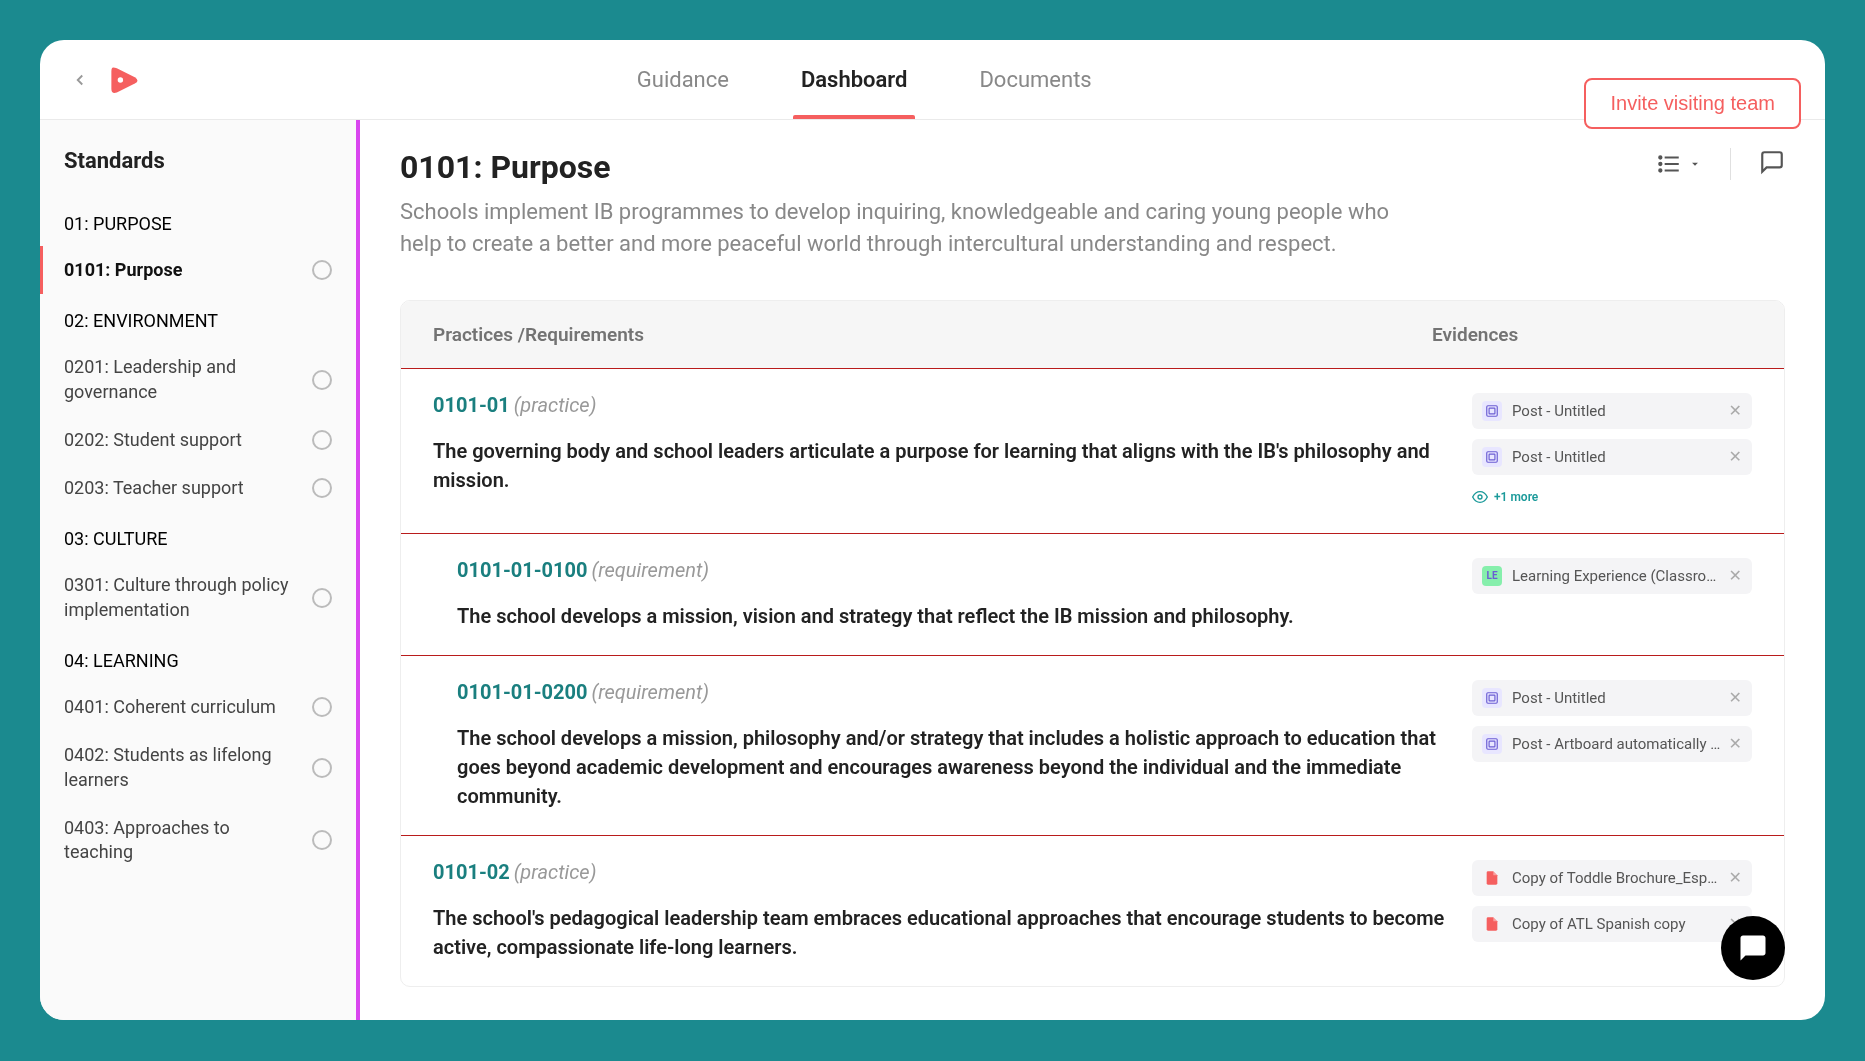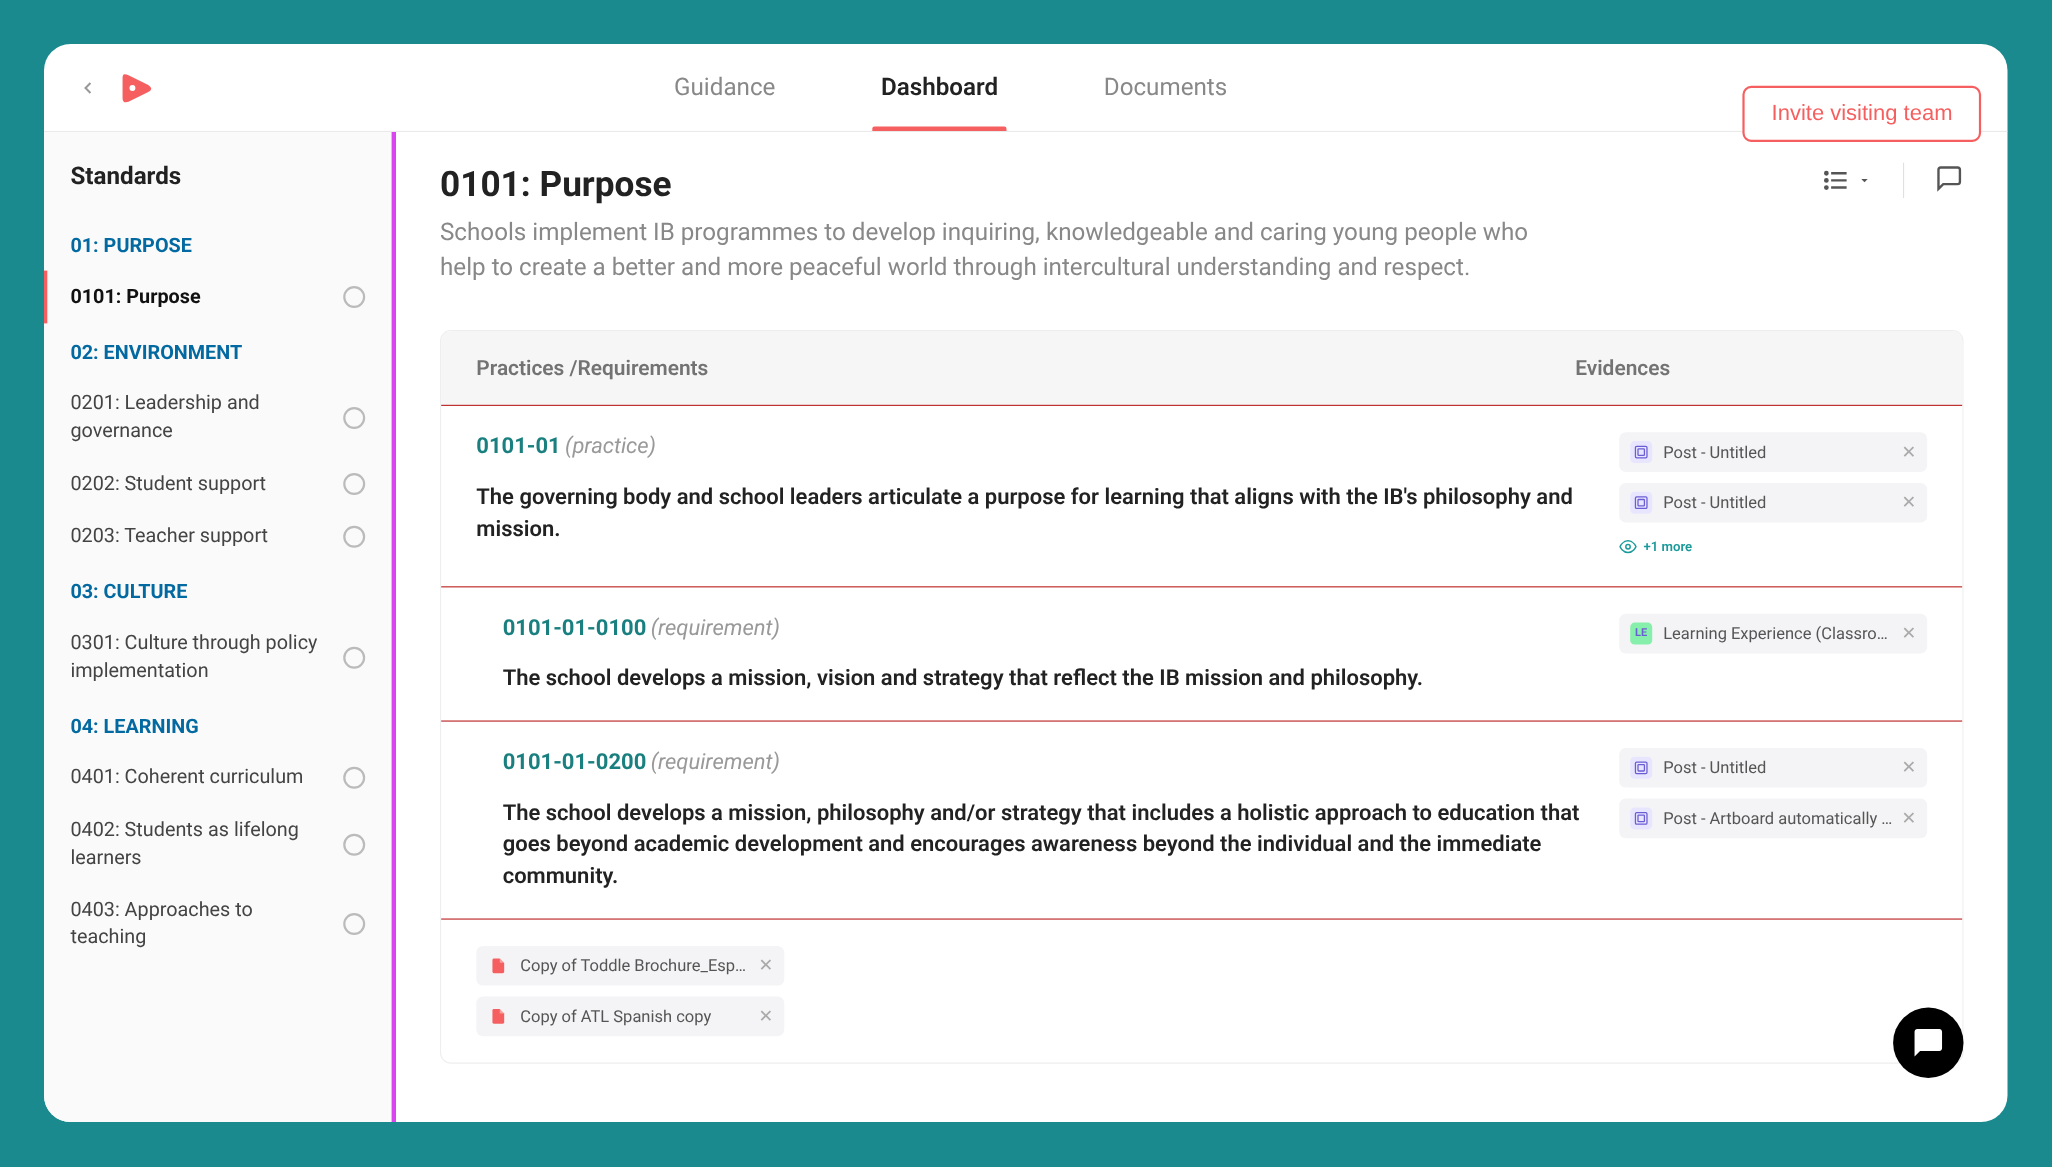--- a/index.html
+++ b/index.html
@@ -21,30 +21,30 @@
 }
 .topbar {
   display: flex;
   align-items: center;
   height: 80px;
   padding: 0 24px;
   border-bottom: 1px solid #eaeaea;
 }
 .back-btn { width: 32px; height: 32px; display: flex; align-items: center; justify-content: center; cursor: pointer; color: #999; margin-right: 8px; }
 .logo { width: 40px; height: 40px; display: flex; align-items: center; justify-content: center; }
-.nav-tabs { flex: 1; display: flex; justify-content: center; gap: 80px; align-items: center; height: 100%; }
+.nav-tabs { flex: 1; display: flex; justify-content: center; gap: 56px; align-items: center; height: 100%; }
 .nav-tab { font-size: 22px; color: #888; padding: 0 8px; height: 100%; display: flex; align-items: center; cursor: pointer; position: relative; }
 .nav-tab.active { color: #222; font-weight: 600; }
 .nav-tab.active::after { content:''; position:absolute; bottom:0; left:0; right:0; height:4px; background:#f55f5f; border-radius:2px 2px 0 0;}
 .invite-btn { border: 2px solid #f55f5f; color: #f55f5f; background:#fff; padding: 12px 24px; border-radius: 8px; font-size: 20px; font-weight: 500; cursor:pointer;margin-top:48px;}
 .content-area { flex:1; display:flex; overflow:hidden; }
 .sidebar { width: 320px; background:#fafafa; border-right:4px solid #d946ef; overflow-y:auto; padding: 28px 0 28px 0; position:relative;}
 .sidebar::-webkit-scrollbar{width:6px;} .sidebar::-webkit-scrollbar-thumb{background:#ccc;border-radius:3px;}
 .sidebar-title { font-size: 22px; font-weight: 700; color:#222; padding: 0 24px 24px 24px;}
-.sidebar-section-header { font-size: 18px; font-weight: 700; color:#0369a1; padding: 16px 24px 12px 24px; text-transform: uppercase;}
+.sidebar-section-header { font-size: 18px; font-weight: 400; color:#000000; padding: 16px 24px 12px 24px; text-transform: uppercase;}
 .sidebar-item { display:flex; align-items:center; justify-content:space-between; padding: 12px 24px 12px 24px; cursor:pointer; font-size: 18px; color:#444; line-height:1.35;}
 .sidebar-item.active { font-weight:700; color:#111; position:relative;}
 .sidebar-item.active::before{content:'';position:absolute;left:0;top:0;bottom:0;width:3px;background:#f55f5f;}
 .sidebar-item-label{flex:1; padding-right:16px;}
 .status-circle{width:20px;height:20px;border:2px solid #bbb;border-radius:50%;flex-shrink:0;}
 .main-panel { flex:1; overflow-y:auto; padding: 28px 40px 0 40px; }
 .page-header { display:flex; align-items:flex-start; justify-content:space-between; margin-bottom: 40px; gap:32px;}
 .page-header-text { flex:1; max-width: 1020px;}
 .page-title { font-size: 32px; font-weight:700; color:#222; margin-bottom:10px;}
 .page-desc { font-size: 22px; color:#888; line-height:1.45;}
@@ -236,20 +236,21 @@
                       <rect x="3" y="3" width="18" height="18" rx="2"></rect>
                       <rect x="7" y="7" width="10" height="10" rx="1"></rect>
                     </svg>
                   </span>
                   <span class="ev-label">Post - Artboard automatically shi...</span>
                   <span class="ev-close">✕</span>
                 </div>
               </div>
             </div>
             <div class="practice-row">
+              <div class="practice-text-block"><span class="practice-code">0101-02</span> <span class="practice-type">(practice)</span><div class="practice-desc">The school's pedagogical leadership team embraces educational approaches that encourage students to become active, compassionate life-long learners.</div></div>
               <div class="evidence-list">
                 <div class="evidence-item">
                   <span class="ev-icon ev-pdf">
                     <svg width="16" height="16" viewBox="0 0 24 24" fill="currentColor">
                       <path d="M14 2H6a2 2 0 0 0-2 2v16a2 2 0 0 0 2 2h12a2 2 0 0 0 2-2V8l-6-6z"></path>
                       <path fill="#fff" d="M14 2v6h6" opacity="0.4"></path>
                     </svg>
                   </span>
                   <span class="ev-label">Copy of Toddle Brochure_Español</span>
                   <span class="ev-close">✕</span>

